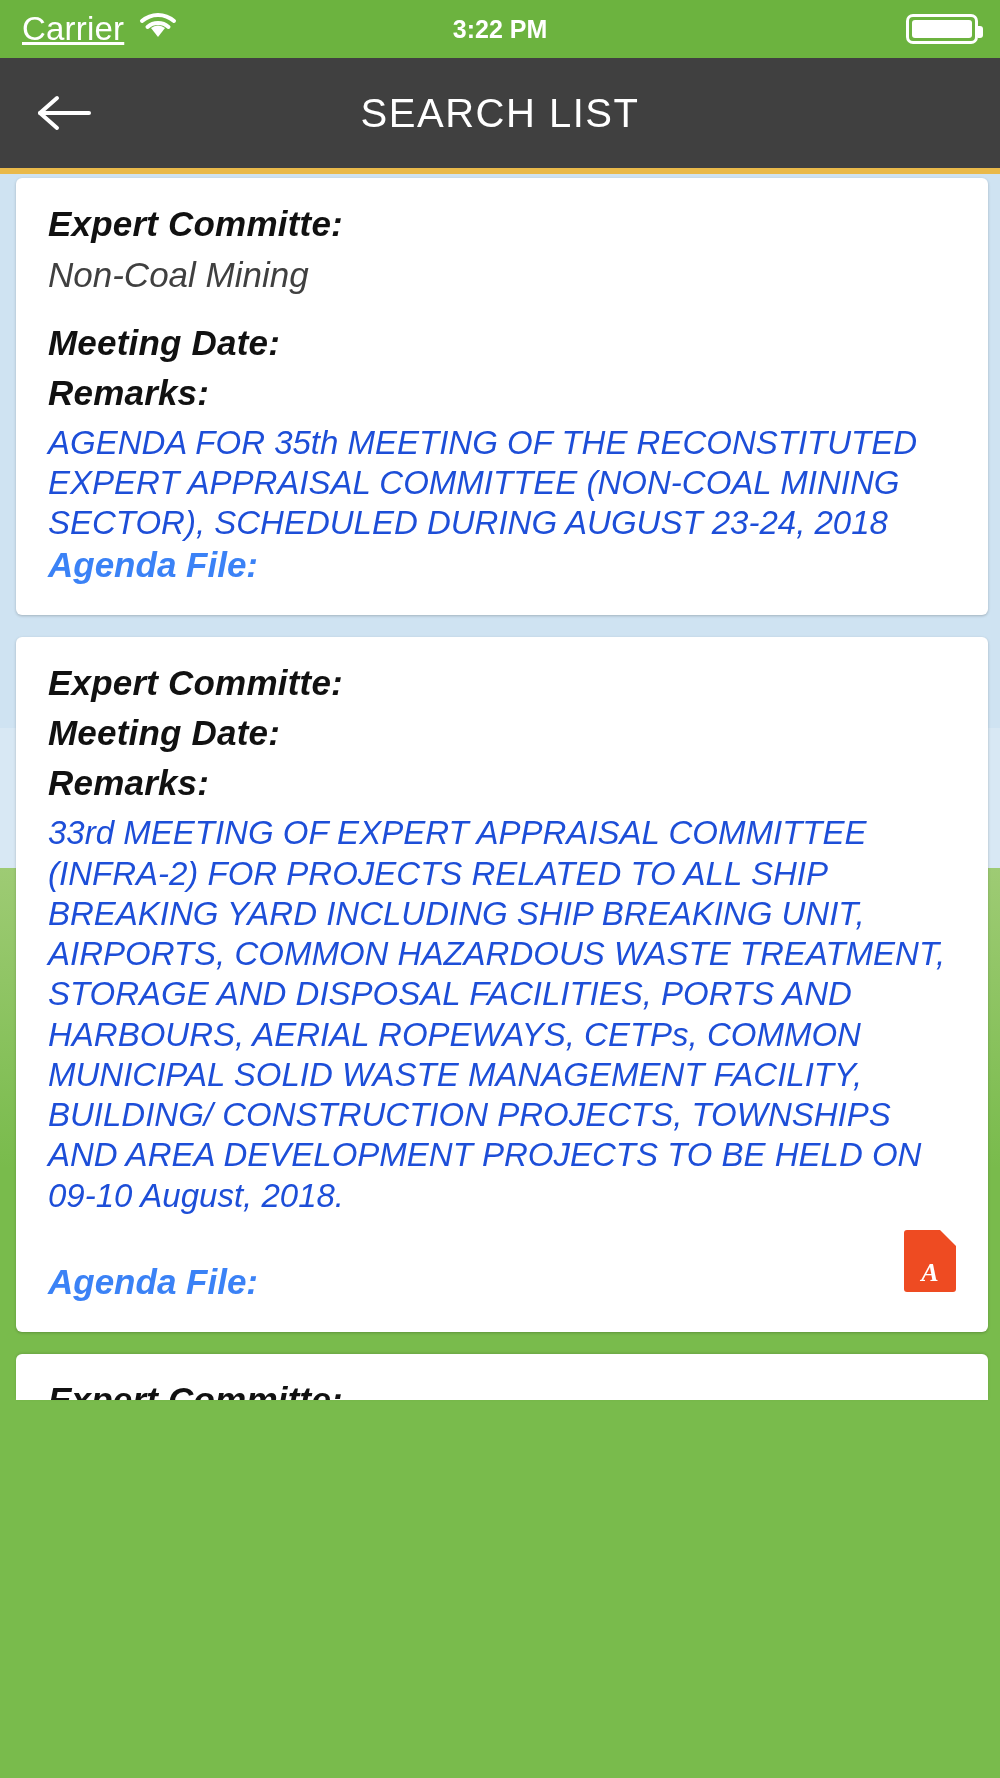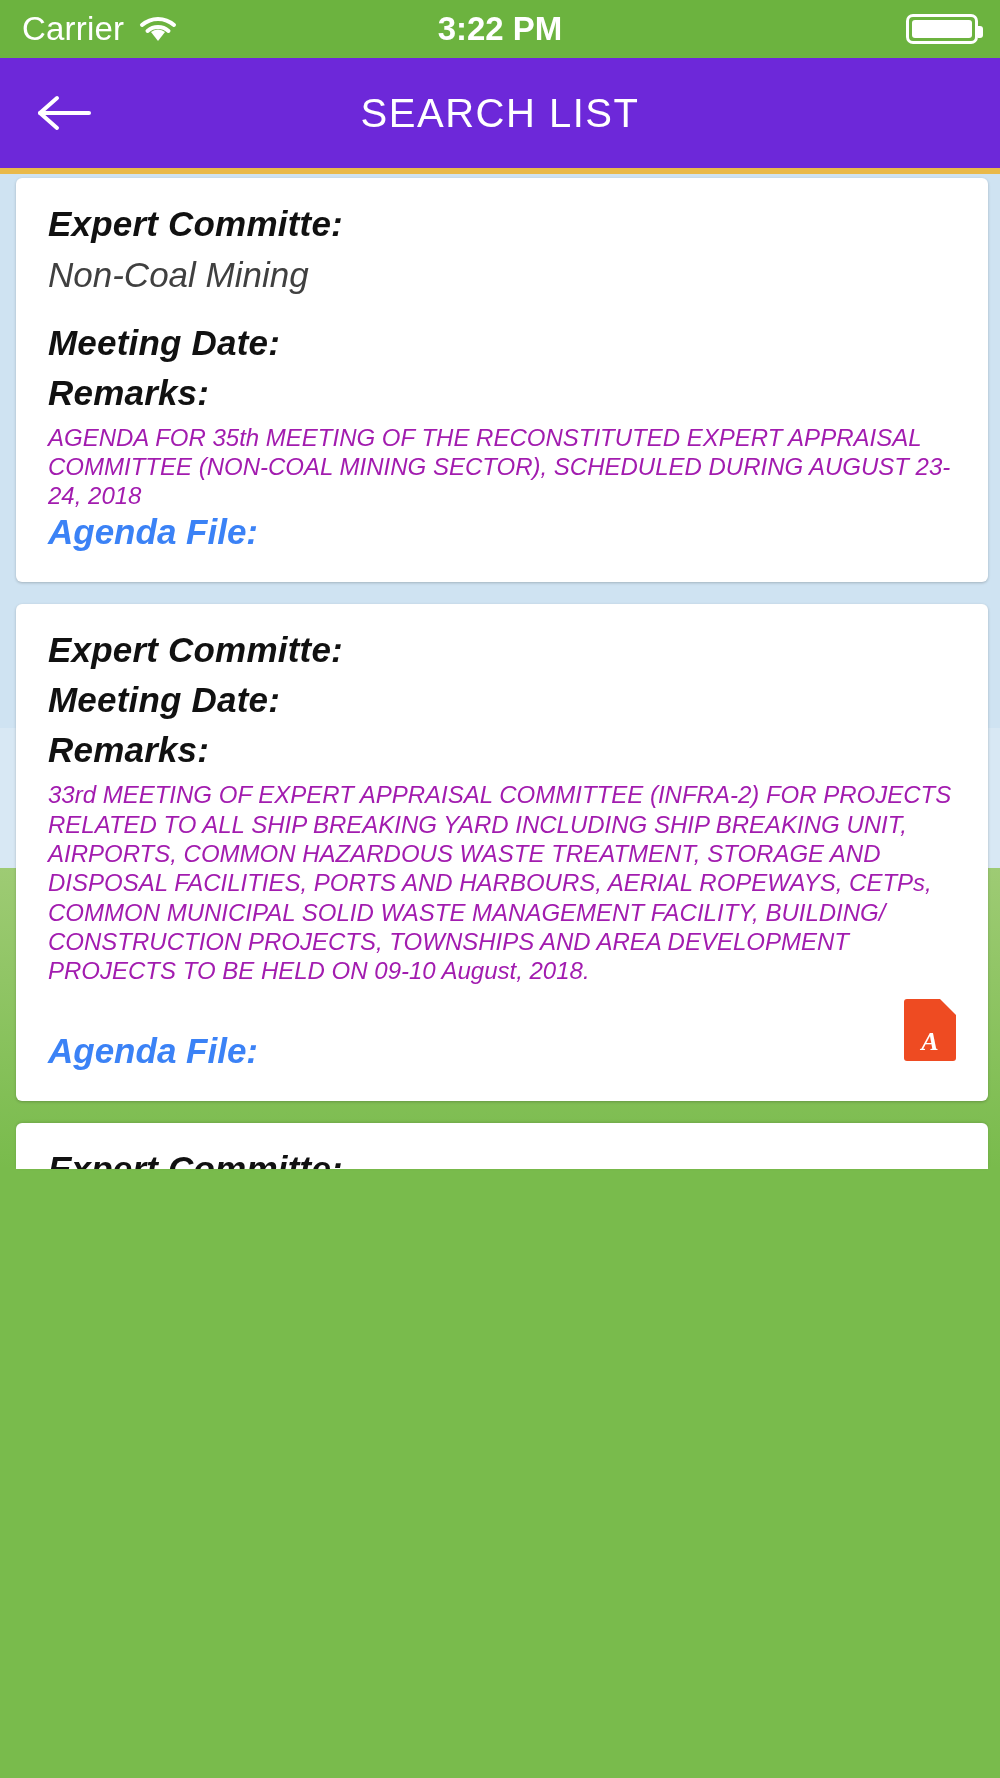--- a/index.html
+++ b/index.html
@@ -19,27 +19,27 @@
   
   .status-bar {
     height:58px;
     background:#6cb33f;
     display:flex; align-items:center;
     padding:0 22px;
     color:#ffffff;
     flex:0 0 auto;
     position:relative;
   }
-  .status-left { display:flex; align-items:flex-end; gap:14px; }
+  .status-left { display:flex; align-items:flex-start; gap:14px;text-decoration:underline; }
   .carrier { font-size:33px; letter-spacing:0.2px; }
   .wifi-icon { display:block; }
   .status-time {
     position:absolute; left:0; right:0;
     text-align:center;
-    font-size:33px; font-weight:bold;
+    font-size:25px; font-weight:bold;
     pointer-events:none;
   }
   .status-right { margin-left:auto; display:flex; align-items:center; }
   .battery {
     width:72px; height:30px;
     border:3px solid #ffffff;
     border-radius:7px;
     position:relative;
     display:flex; align-items:center;
     padding:3px;
@@ -49,21 +49,21 @@
     position:absolute; right:-8px; top:9px;
     width:5px; height:12px;
     background:#ffffff;
     border-radius:0 3px 3px 0;
   }
   .battery-fill { background:#ffffff; height:100%; width:100%; border-radius:3px; }
 
   
   .nav-bar {
     height:110px;
-    background:#6d28d9;
+    background:#404040;
     display:flex; align-items:center;
     padding:0 30px;
     position:relative;
     flex:0 0 auto;
   }
   .back-btn {
     width:70px; height:70px;
     display:flex; align-items:center; justify-content:center;
     cursor:pointer;
   }
@@ -101,22 +101,22 @@
     margin-bottom:10px;
     letter-spacing:0.2px;
   }
   .field-value {
     font-size:35px;
     color:#404040;
     line-height:1.22;
     margin-bottom:26px;
   }
   .remarks-value {
-    font-size:24px;
-    color:#a21caf;
+    font-size:33px;
+    color:#1d4ed8;
     line-height:1.22;
     margin-bottom:14px;
     white-space:pre-line;
   }
   .agenda-row {
     display:flex; align-items:flex-end;
     justify-content:space-between;
     margin-top:4px;
   }
   .agenda-label {

